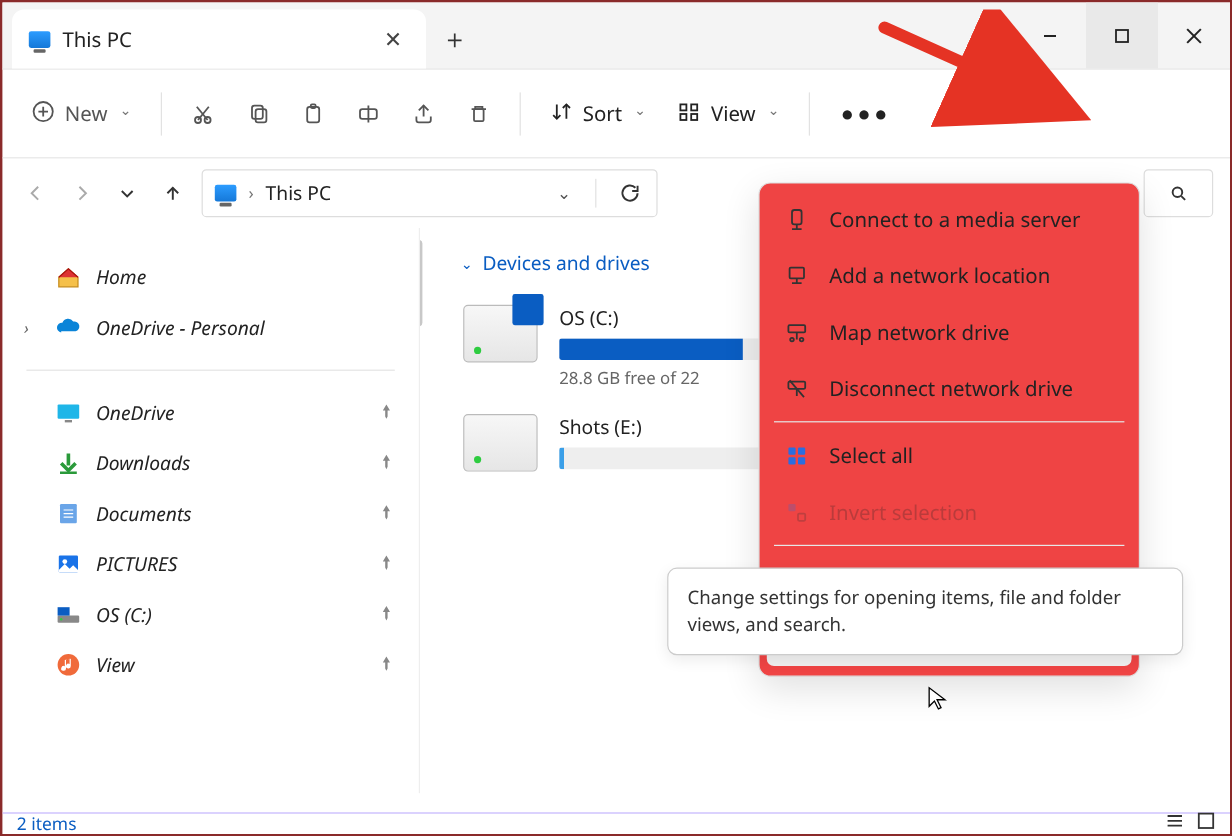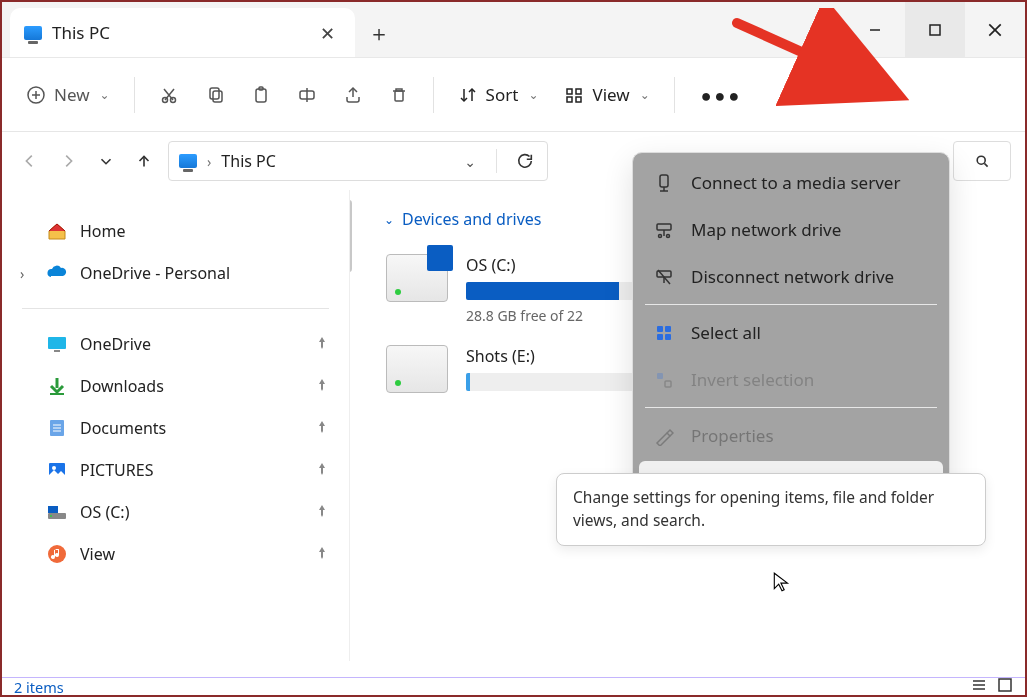--- a/index.html
+++ b/index.html
@@ -15,21 +15,21 @@
   .tab-close { font-size:18px; color:#444; padding:4px 6px; cursor:pointer;}
   .newtab { width:48px; display:flex; align-items:center; justify-content:center; font-size:22px; color:#333; margin-top:6px; cursor:pointer;}
   .win-controls { margin-left:auto; display:flex; }
   .win-btn { width:60px; display:flex; align-items:center; justify-content:center; color:#222; font-size:16px; cursor:pointer;}
   .win-btn.restore { background:#e9e9e9; }
   .win-btn svg { width:14px; height:14px; stroke:#222; fill:none; stroke-width:1.5; }
   .win-btn.close svg { width:16px; height:16px; }
 
   
   .toolbar { height: 74px; display:flex; align-items:center; padding: 0 14px; gap: 6px; border-bottom: 1px solid #e6e6e6; }
-  .tbtn { display:flex; align-items:center; gap:8px; padding: 8px 10px; border-radius:6px; color:#555; font-size:17px; cursor:pointer;}
+  .tbtn { display:flex; gap:8px; padding: 8px 10px; border-radius:6px; color:#555; font-size:17px; cursor:pointer;}
   .tbtn svg { width:20px; height:20px; stroke:#555; fill:none; stroke-width:1.5; }
   .tbtn .chev { font-size:12px; color:#777; margin-left:2px;}
   .tbtn.dark { color:#222; }
   .tbtn.dark svg { stroke:#222; }
   .sep { width:1px; height:36px; background:#e2e2e2; margin: 0 8px; }
   .more-dots { letter-spacing: 3px; font-size: 18px; color:#222; padding:8px 12px; cursor:pointer;}
 
   
   .navrow { height: 58px; display:flex; align-items:center; gap:10px; padding: 0 14px; }
   .navicn { width:28px; height:28px; display:flex; align-items:center; justify-content:center; color:#333; cursor:pointer;}
@@ -41,21 +41,21 @@
   .addr-text { font-size:16px; color:#222; flex:1;}
   .crumb-sep { color:#777; font-size:14px;}
   .addr-drop { color:#555; font-size:14px; padding:4px;}
   .refresh { width:24px; display:flex; align-items:center; justify-content:center;}
   .refresh svg{width:18px;height:18px;stroke:#333;fill:none;stroke-width:1.8;}
   .searchbox { margin-left:auto; width:58px; height:40px; border:1px solid #ddd; border-radius:4px; display:flex; align-items:center; justify-content:center;}
   .searchbox svg{width:16px;height:16px;stroke:#333;fill:none;stroke-width:2;}
 
   
   .body { display:flex; height: calc(100% - 56px - 74px - 58px - 34px); }
-  .side { width: 348px; border-right:1px solid #eee; padding-top:20px; position:relative;}
+  .side { width: 348px; border-right:1px solid #eee; padding-top:20px; position:relative;font-style:italic;}
   .side-row { display:flex; align-items:center; gap:12px; padding: 10px 20px 10px 44px; font-size:16px; color:#222; cursor:pointer; position:relative;}
   .side-row .ex { position:absolute; left:18px; font-size:14px; color:#666;}
   .side-row .pin { margin-left:auto; color:#888;}
   .side-row .pin svg{width:14px;height:14px;fill:#888;stroke:none;}
   .side-sep { border-top:1px solid #e4e4e4; margin: 14px 20px; }
   .ico { width:22px; height:22px; display:flex; align-items:center; justify-content:center;}
   .main { flex:1; padding: 18px 10px; position:relative; overflow:hidden;}
   .group-hdr { color:#0a5dc2; font-size:16px; display:flex; align-items:center; gap:8px; padding-left:24px; margin-bottom:14px;}
   .group-hdr .gch { font-size:12px;}
   .drive { display:flex; gap:18px; padding: 10px 26px; align-items:flex-start;}
@@ -63,21 +63,21 @@
   .drive-pic::after{content:"";position:absolute;left:8px;bottom:6px;width:6px;height:6px;border-radius:50%;background:#2ecc40;}
   .drive-pic.os::before{content:"";position:absolute;right:-6px;top:-10px;width:26px;height:26px;background:#0a5dc2;border-radius:2px;}
   .drive-info{display:flex;flex-direction:column;gap:6px;min-width:180px;}
   .drive-name{font-size:16px;color:#222;}
   .bar{height:18px;background:#eee;width:180px;position:relative;border-radius:2px;overflow:hidden;}
   .bar .fill{height:100%;background:#0a5dc2;}
   .drive-free{font-size:14px;color:#666;}
   .scroll-nub{position:absolute; left:-4px; top:10px; width:6px; height:72px; background:#c8c8c8; border-radius:3px;}
 
   
-  .menu { position:absolute; left:630px; top:150px; width:318px; background:#a3a3a3; border:1px solid #ddd; border-radius:10px; box-shadow:0 10px 30px rgba(0,0,0,.12); z-index:40; padding:6px 0;}
+  .menu { position:absolute; left:630px; top:150px; width:318px; background:#ef4444; border:1px solid #ddd; border-radius:10px; box-shadow:0 10px 30px rgba(0,0,0,.12); z-index:40; padding:6px 0;}
   .mitem { display:flex; align-items:center; gap:16px; padding:12px 20px; font-size:17px; color:#222; cursor:pointer;}
   .mitem.hl { background:#f0f0f0; border-radius:6px; margin:2px 6px; padding:12px 14px;}
   .mitem .mi { width:22px; height:22px; display:flex; align-items:center; justify-content:center;}
   .mitem .mi svg { width:20px; height:20px; stroke:#333; fill:none; stroke-width:1.5;}
   .msep { border-top:1px solid #e7e7e7; margin:4px 12px;}
 
   
   .tooltip { position:absolute; left:554px; top:471px; width:430px; background:#fff; border:1px solid #ccc; border-radius:8px; padding:12px 16px; font-size:15.5px; color:#333; z-index:50; box-shadow:0 4px 12px rgba(0,0,0,.08); line-height:1.5;}
 
   
@@ -377,20 +377,30 @@
 <div class="menu">
   <div class="mitem">
     <span class="mi">
         <svg viewBox="0 0 20 20">
           <rect x="6" y="2" width="8" height="12" rx="2"></rect>
           <line x1="10" y1="14" x2="10" y2="18"></line>
           <line x1="6" y1="18" x2="14" y2="18"></line>
         </svg>
       </span>
     <span>Connect to a media server</span>
+  </div>
+  <div class="mitem">
+    <span class="mi">
+        <svg viewBox="0 0 20 20">
+          <rect x="4" y="3" width="12" height="9" rx="1"></rect>
+          <line x1="10" y1="12" x2="10" y2="16"></line>
+          <line x1="6" y1="16" x2="14" y2="16"></line>
+        </svg>
+      </span>
+    <span>Add a network location</span>
   </div>
   <div class="mitem">
     <span class="mi">
         <svg viewBox="0 0 20 20">
           <rect x="3" y="4" width="14" height="6" rx="1"></rect>
           <line x1="10" y1="10" x2="10" y2="16"></line>
           <circle cx="6" cy="16" r="1.5"></circle>
           <circle cx="14" cy="16" r="1.5"></circle>
         </svg>
       </span>

